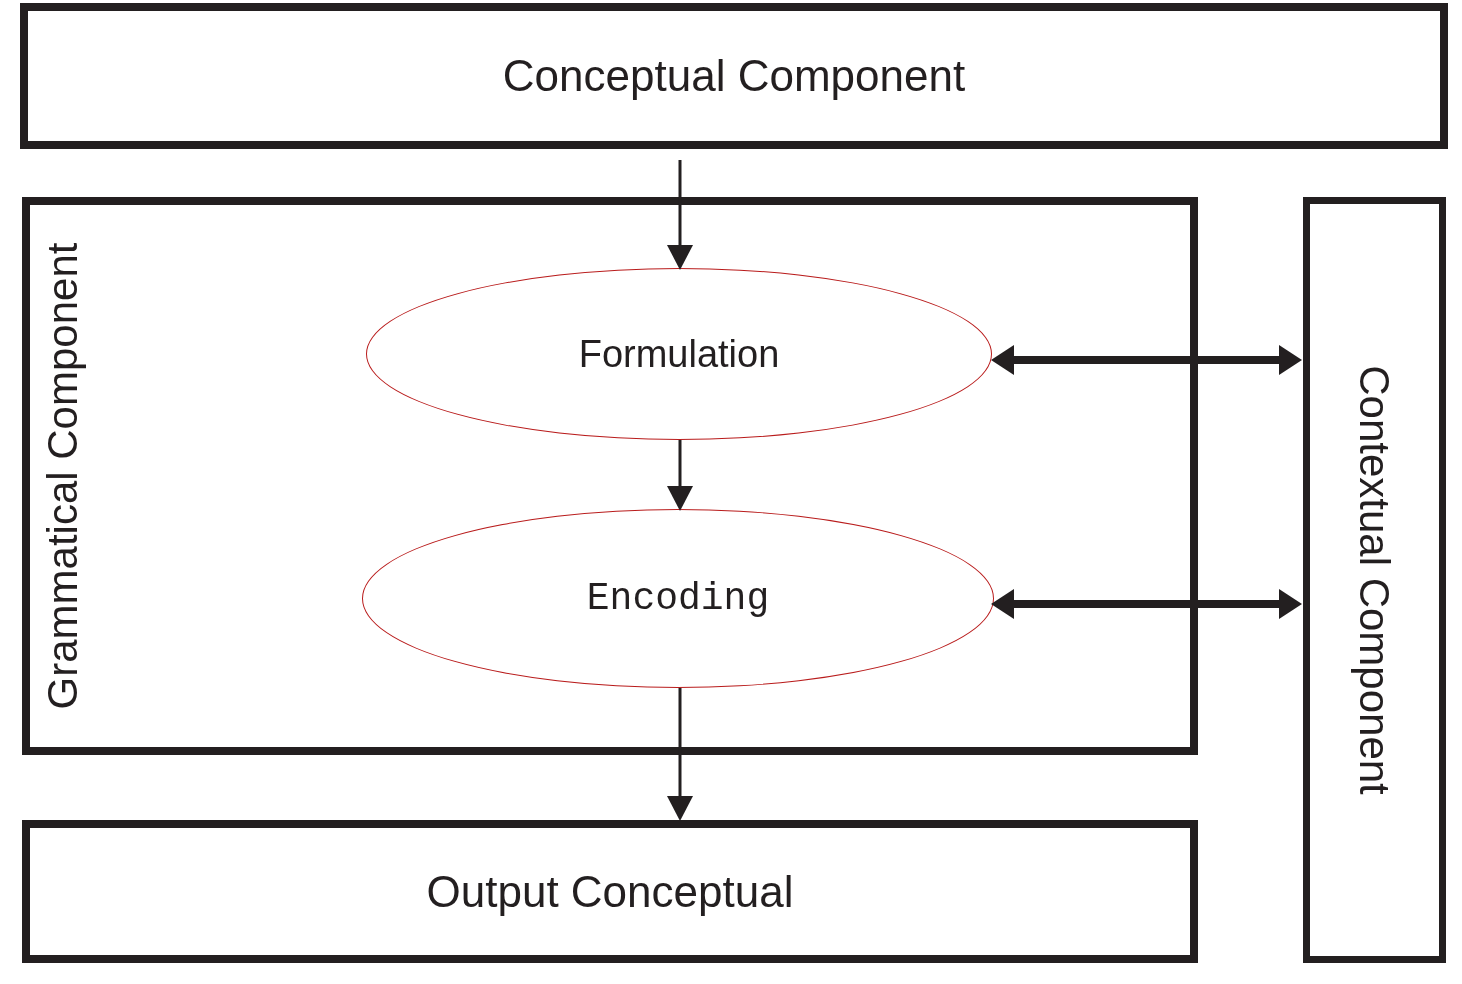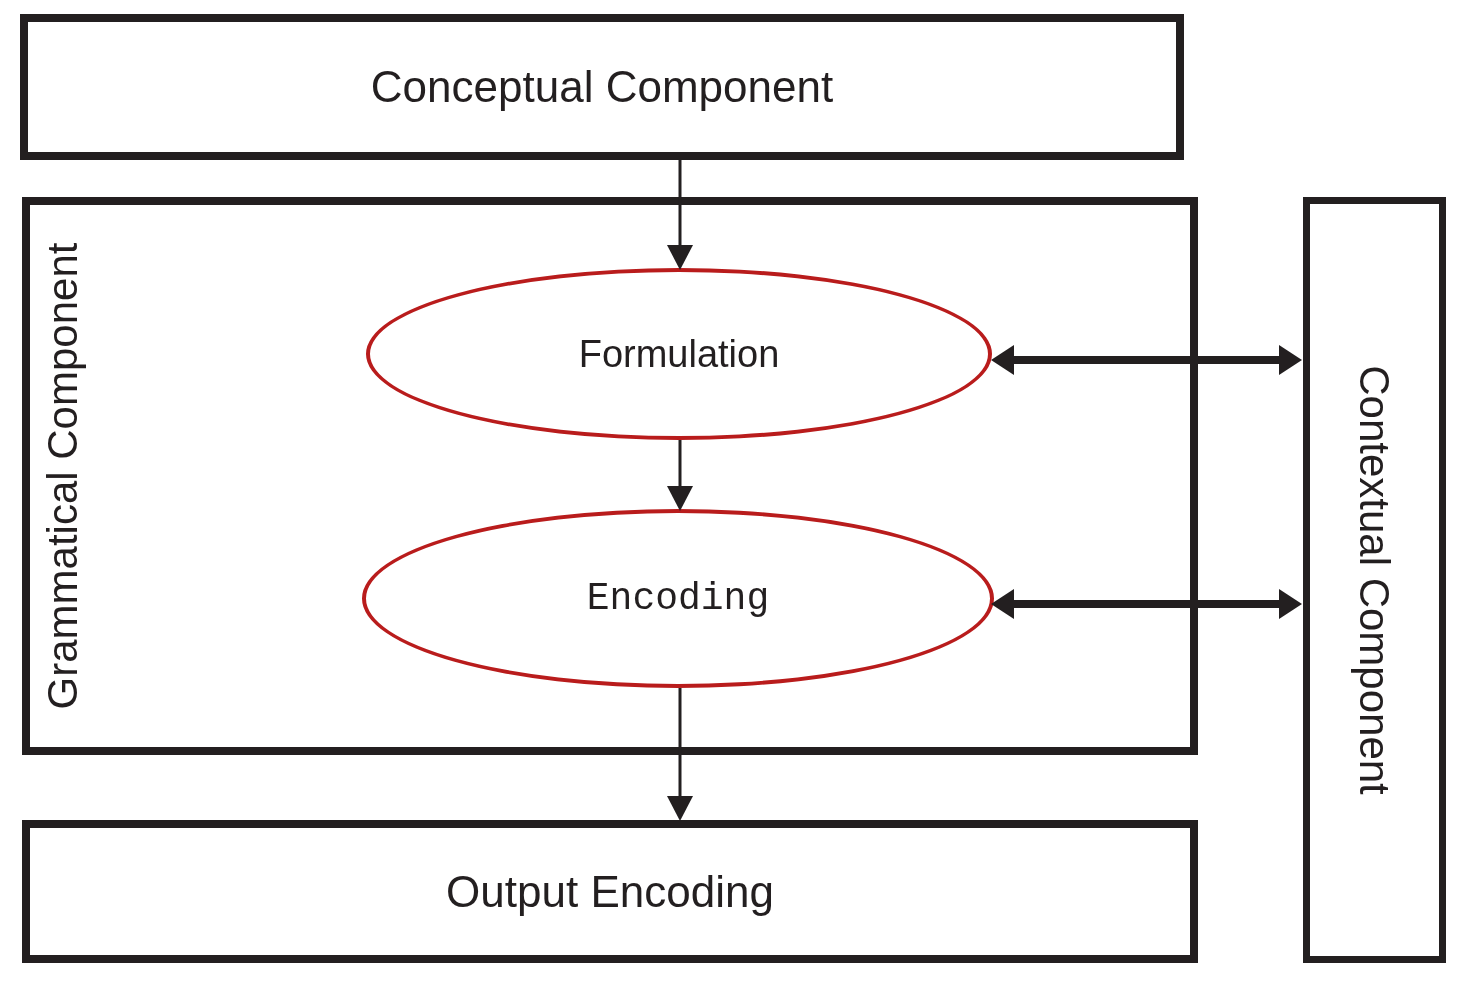--- a/index.html
+++ b/index.html
@@ -14,28 +14,28 @@
     overflow: hidden;
   }
   .box {
     position: absolute;
     border: 8px solid #231f20;
     background: #ffffff;
     display: flex;
     align-items: center;
     justify-content: center;
   }
-  #box-conceptual { left: 20px;   top: 14px;  width: 1164px; height: 146px; }
+  #box-conceptual { left: 20px;   top: 3px;  width: 1428px; height: 146px; }
   #box-grammatical{ left: 22px;   top: 197px; width: 1176px; height: 558px; }
   #box-contextual { left: 1303px; top: 197px; width: 143px;  height: 766px; border-width: 7px; }
   #box-output     { left: 22px;   top: 820px; width: 1176px; height: 143px; }
 
   .ellipse {
     position: absolute;
-    border: 4px solid #b91c1c;
+    border: 1px solid #b91c1c;
     border-radius: 50%;
     background: #ffffff;
     display: flex;
     align-items: center;
     justify-content: center;
   }
   #ellipse-formulation { left: 366px; top: 268px; width: 626px; height: 172px; }
   #ellipse-encoding    { left: 362px; top: 509px; width: 632px; height: 179px; font-family: Liberation Mono, monospace; }
 
   .label {
@@ -80,21 +80,21 @@
     <span class="label">Conceptual Component</span>
   </div>
 
   <div class="box" id="box-grammatical"></div>
   <span class="vlabel" id="label-grammatical">Grammatical Component</span>
 
   <div class="box" id="box-contextual"></div>
   <span class="vlabel" id="label-contextual">Contextual Component</span>
 
   <div class="box" id="box-output">
-    <span class="label">Output Encoding</span>
+    <span class="label">Output Conceptual</span>
   </div>
 
   <div class="ellipse" id="ellipse-formulation">
     <span class="label">Formulation</span>
   </div>
 
   <div class="ellipse" id="ellipse-encoding">
     <span class="label">Encoding</span>
   </div>
 

